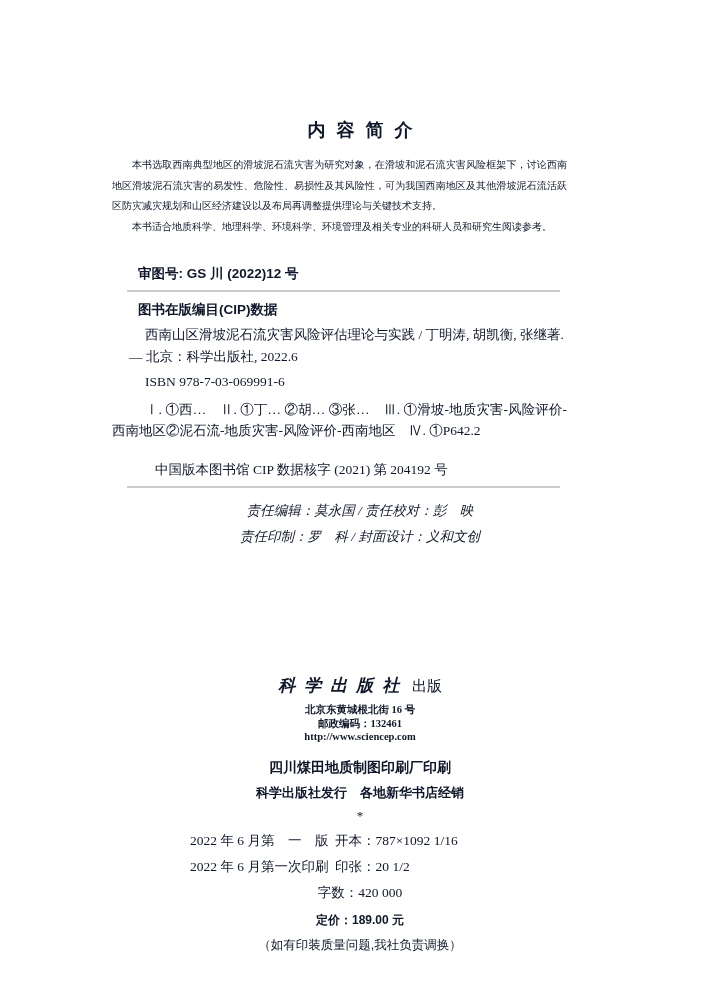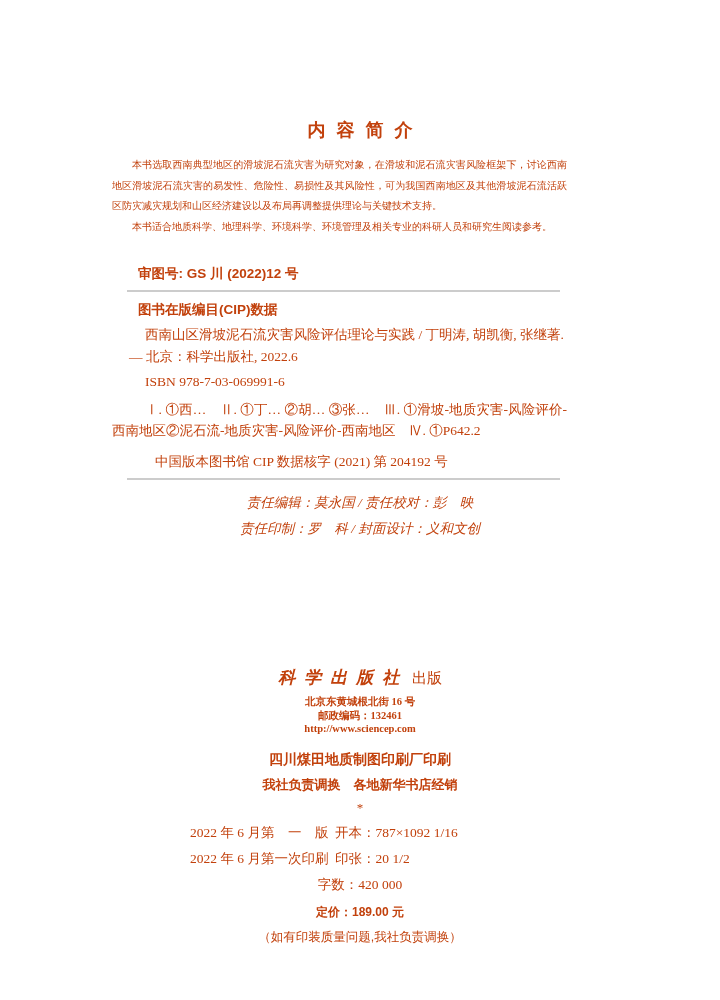--- a/index.html
+++ b/index.html
@@ -3,21 +3,21 @@
 <meta charset="utf-8">
 <style>
   * { margin: 0; padding: 0; box-sizing: border-box; }
   html, body { background: #ffffff; }
   .page {
     position: relative;
     width: 720px;
     height: 1000px;
     margin: 0 auto;
     background: #ffffff;
-    color: #c2410c;
+    color: #0f172a;
     font-family: "Liberation Serif", serif;
     overflow: hidden;
   }
 
   
   .intro-title {
     padding-top: 118px;
     text-align: center;
     font-family: "Liberation Sans", sans-serif;
     font-weight: bold;
@@ -54,21 +54,21 @@
   }
   .cip .entry-title { padding-left: 33px; margin-top: 6px; }
   .cip .entry-pub   { padding-left: 17px; margin-top: 3px; }
   .cip .isbn        { padding-left: 33px; margin-top: 6px; }
   .cip .classification {
     margin-top: 8px;
     text-indent: 33px;
     line-height: 21px;
     text-align: justify;
   }
-  .cip .catalog-no { padding-left: 43px; margin-top: 11px; }
+  .cip .catalog-no { padding-left: 43px; margin-top: 19px; }
 
   
   .staff {
     margin-top: 10px;
     text-align: center;
     font-style: italic;
     font-size: 13.5px;
     line-height: 26px;
   }
 
@@ -165,21 +165,21 @@
     </div>
     <div class="press-small">
       <div>北京东黄城根北街 16 号</div>
       <div>邮政编码：132461</div>
       <div class="url">http://www.sciencep.com</div>
     </div>
   </div>
 
   <div class="print-block">
     <div class="printer-line">四川煤田地质制图印刷厂印刷</div>
-    <div class="distribution-line">我社负责调换　各地新华书店经销</div>
+    <div class="distribution-line">科学出版社发行　各地新华书店经销</div>
     <div class="asterisk">*</div>
   </div>
 
   <div class="details">
     <div class="detail-row">
       <span class="left">2022 年 6 月第　一　版</span>
       <span class="right">开本：787×1092 1/16</span>
     </div>
     <div class="detail-row">
       <span class="left">2022 年 6 月第一次印刷</span>

